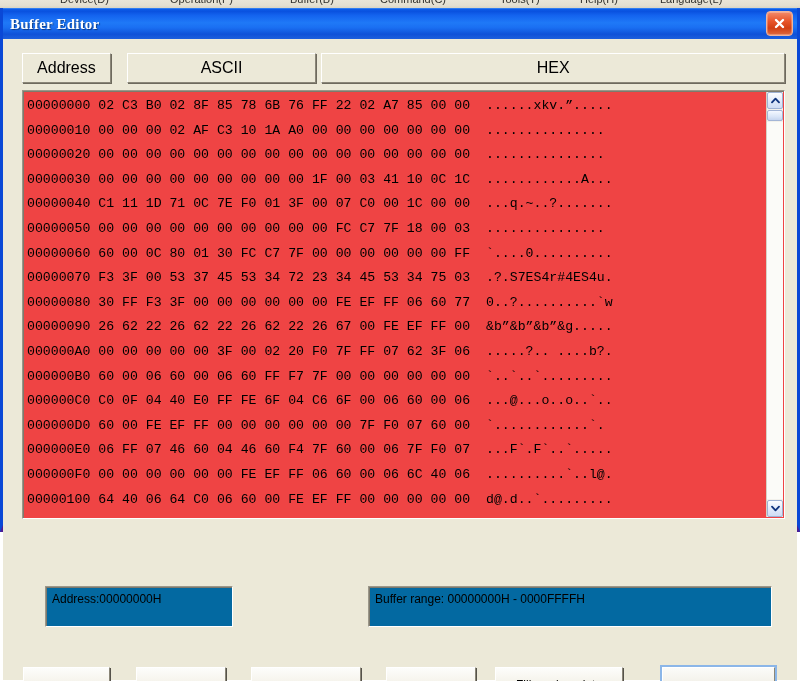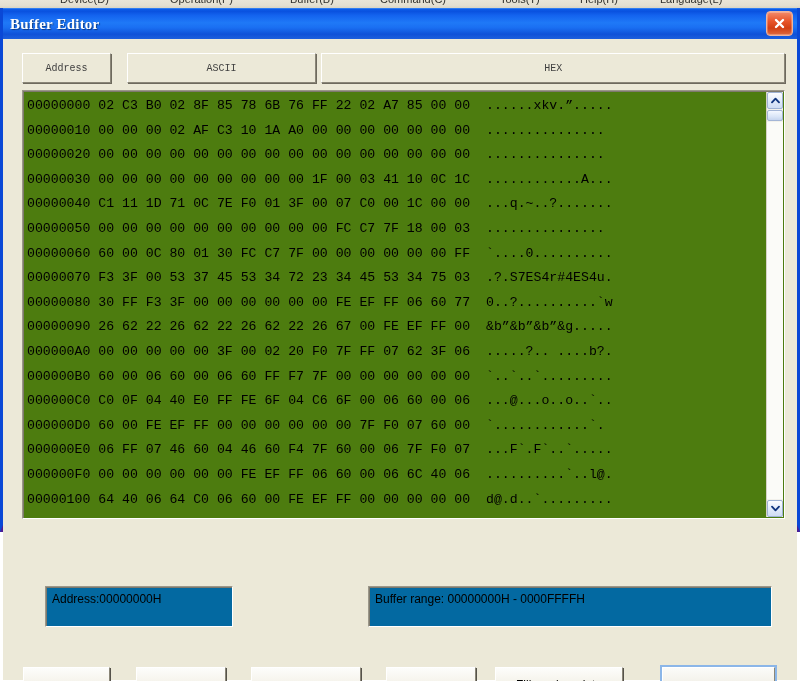--- a/index.html
+++ b/index.html
@@ -95,36 +95,36 @@
   }
   .hdr {
     background: #ece9d8;
     border: 1px solid #ffffff;
     border-right-color: #8a8678;
     border-bottom-color: #8a8678;
     box-shadow: 1px 1px 0 #6e6a5e;
     display: flex;
     align-items: center;
     justify-content: center;
-    font-size: 10px;
-    color: #404040;
-    font-family: Liberation Mono, monospace;
+    font-size: 16px;
+    color: #000000;
+    font-family: Liberation Sans, sans-serif;
     cursor: default;
     box-sizing: border-box;
   }
   .hdr-address { width: 90px; }
   .hdr-hex     { width: 470px; margin-left: 5px; }
   .hdr-ascii   { width: 192px; margin-left: 16px; }
 
   
   .hexview {
     position: absolute;
     left: 19px; top: 51px;
     width: 763px; height: 429px;
-    background: #4d7c0f;
+    background: #ef4444;
     border: 1px solid #9b978a;
     border-right-color: #ffffff;
     border-bottom-color: #ffffff;
     box-shadow: inset 1px 1px 0 #7e7a6d;
     box-sizing: border-box;
     overflow: hidden;
   }
   .hexrows {
     position: absolute;
     left: 4px; top: 3px;

